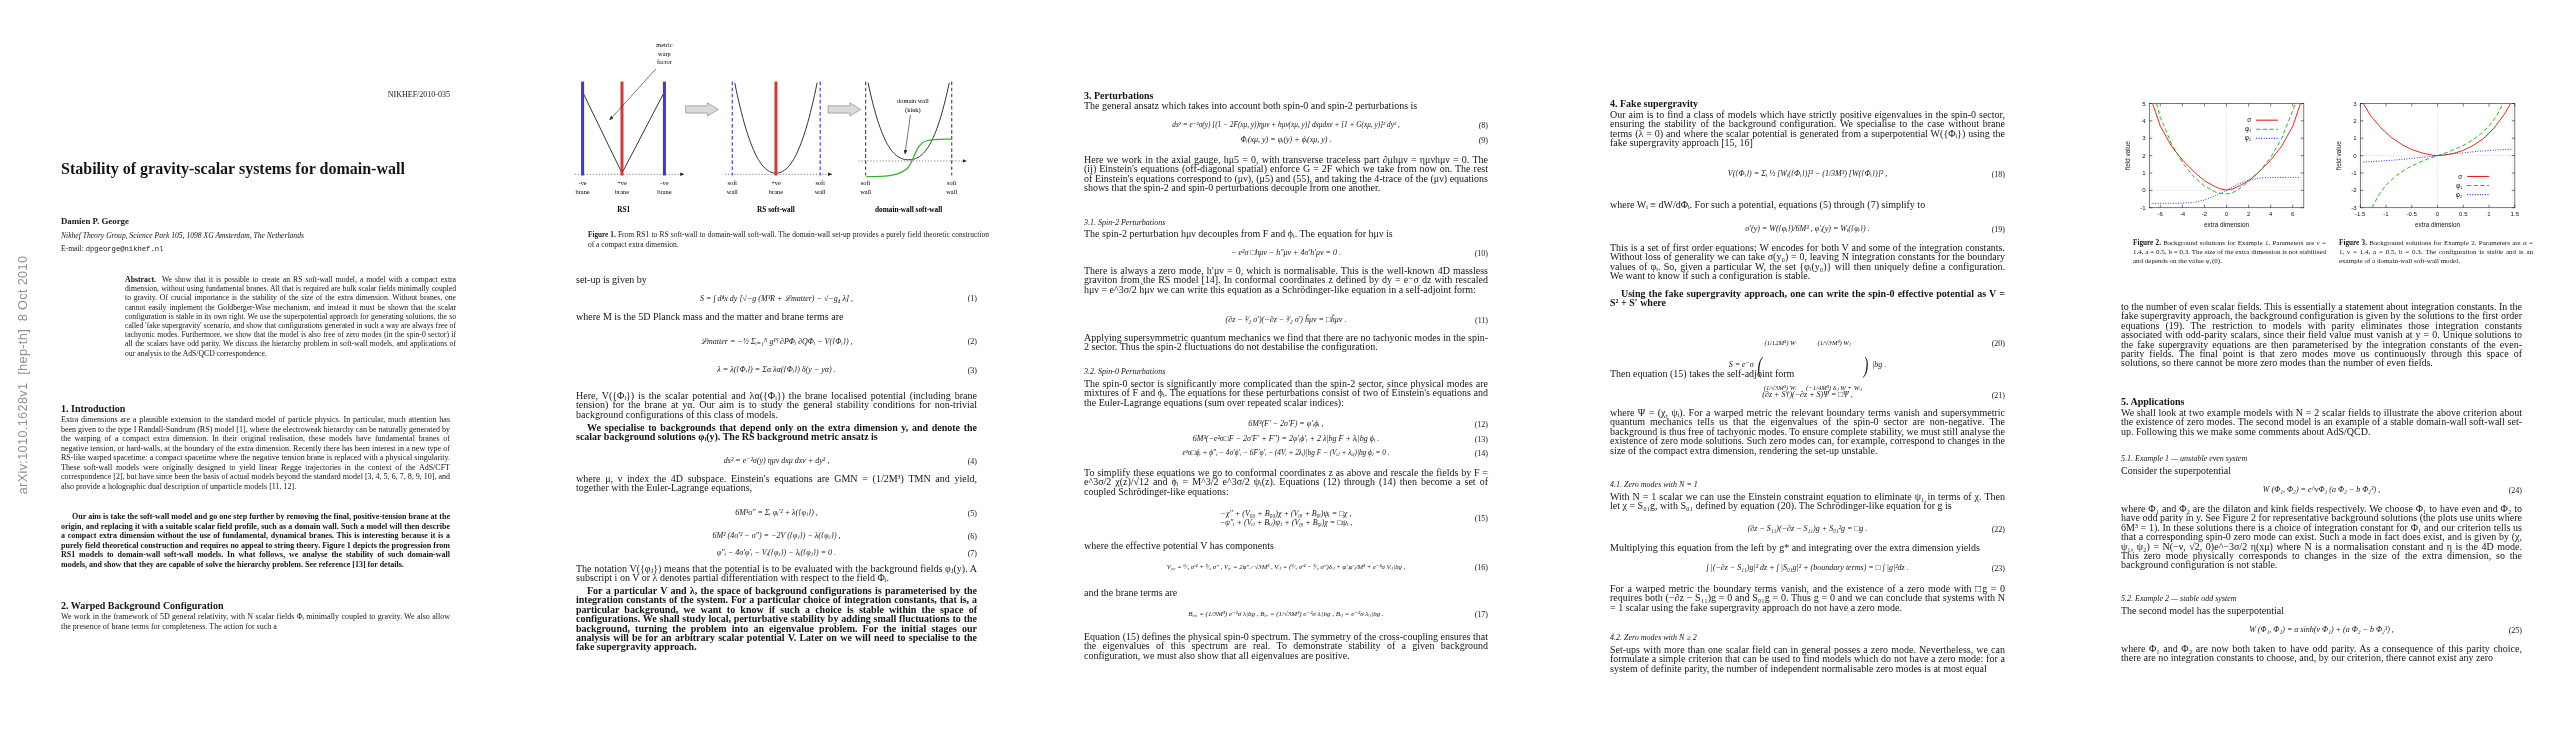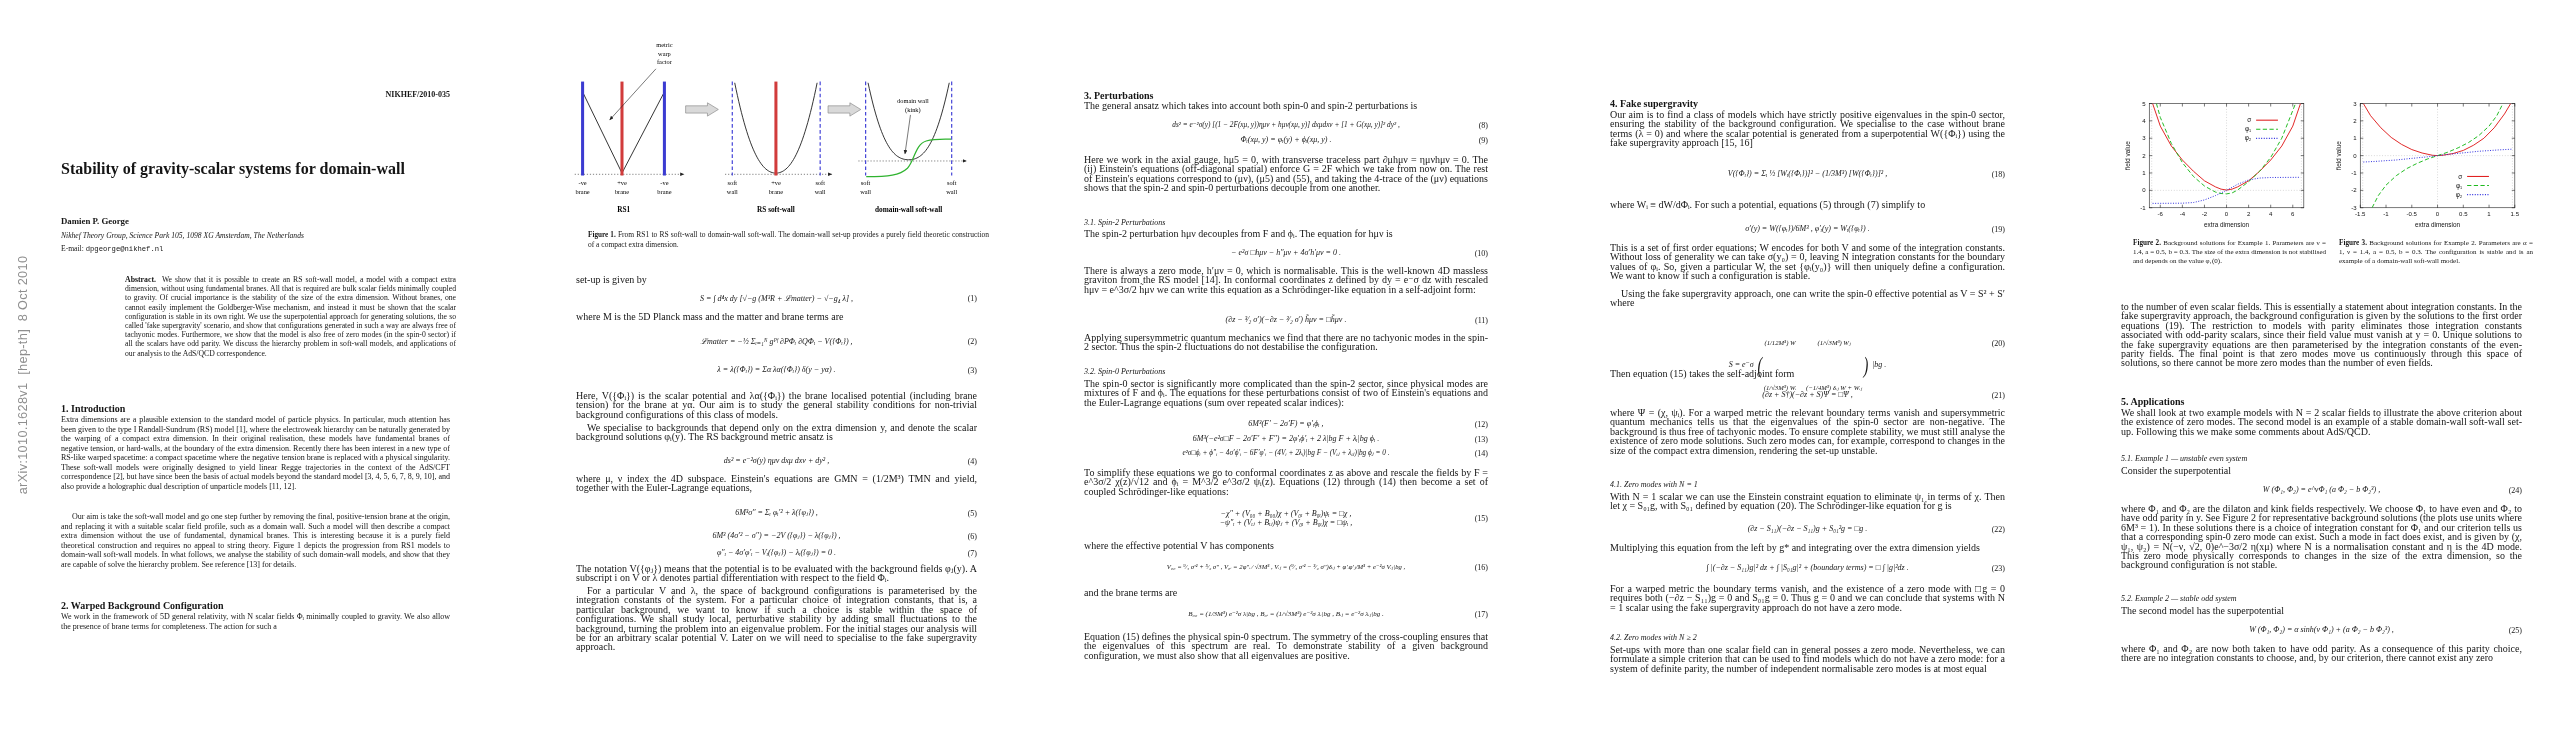--- a/index.html
+++ b/index.html
@@ -1,34 +1,34 @@
 <!DOCTYPE html>
 <html style="font-size:9.7px"><head>
 <meta charset="utf-8">
 <style>
   html,body{margin:0;padding:0;background:#ffffff;}
   #canvas{position:relative;width:2576px;height:729px;background:#ffffff;overflow:hidden;
           font-family:"Liberation Serif","DejaVu Serif",serif;color:#151515;}
   .page{position:absolute;top:0;width:515px;height:729px;background:#ffffff;}
   .abs{position:absolute;}
   .just{text-align:justify;}
-  .ind{text-indent:11px;}
+  .ind{text-indent:11px;font-weight:bold;}
   .body-txt{font-size:8px;line-height:9.5px;}
   .body-sm{font-size:10px;line-height:9.4px;}
   .sec-h{font-size:10px;font-weight:bold;}
   .sub-h{font-size:8px;font-style:italic;}
   .eq{position:absolute;left:61px;width:401px;text-align:center;font-size:8px;font-style:italic;}
   .p4 .eq,.p5 .eq{left:64px;width:395px;}
   .p3 .eq{left:54px;width:404px;}
   .eqnum{position:absolute;right:0;top:50%;transform:translateY(-50%);font-style:normal;}
   .eqtxt{display:inline-block;}
   .stamp{position:absolute;top:659px;left:14.6px;transform:rotate(-90deg);transform-origin:0 0;
          width:568px;text-align:center;font-family:"Liberation Sans",sans-serif;
          font-size:12.8px;color:#8f8f8f;white-space:pre;letter-spacing:0.3px;}
-  .report{font-size:8px;font-weight:bold;}
+  .report{font-size:8px;}
   .title{font-size:16px;font-weight:bold;line-height:20px;}
   .author{font-size:8.8px;font-weight:bold;text-align:right;}
   .affil{font-size:7.6px;font-style:italic;}
   .email{font-size:7.6px;}
   .email .mono{font-family:"Liberation Mono","DejaVu Sans Mono",monospace;font-size:7.2px;}
   .abst{font-size:7.7px;line-height:9.2px;}
   .abst b{font-size:7.8px;}
   .cap{font-size:7px;line-height:9px;margin-left:12px;}
   .cap b{font-size:7.2px;}
   .mat{display:inline-grid;grid-template-columns:auto auto;column-gap:9.7px;row-gap:1.8px;

